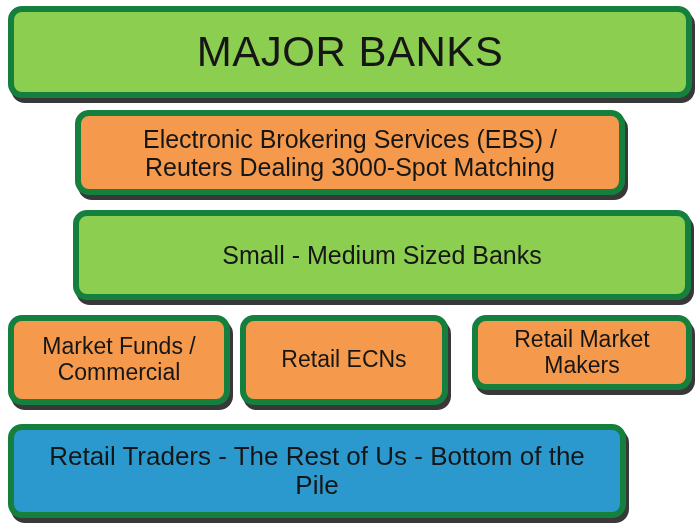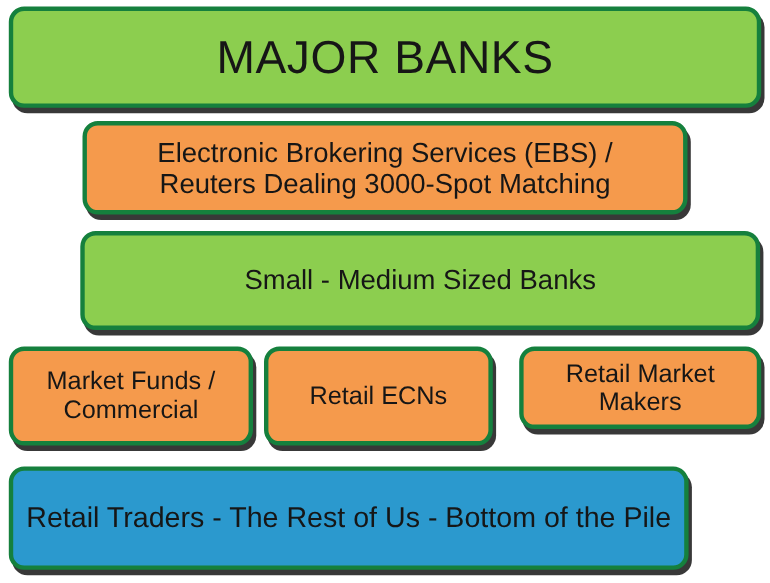--- a/index.html
+++ b/index.html
@@ -17,21 +17,21 @@
   #diagram {
     position: relative;
     width: 700px;
     height: 530px;
     background: #ffffff;
   }
 
   .tier {
     position: absolute;
     box-sizing: border-box;
-    border: 4px solid #15803d;
+    border: 6px solid #15803d;
     border-radius: 14px;
     box-shadow: 3px 5px 0 rgba(0, 0, 0, 0.78);
     display: flex;
     align-items: center;
     justify-content: center;
     text-align: center;
     color: #161616;
     line-height: 1.12;
     padding: 2px 10px;
     user-select: none;

